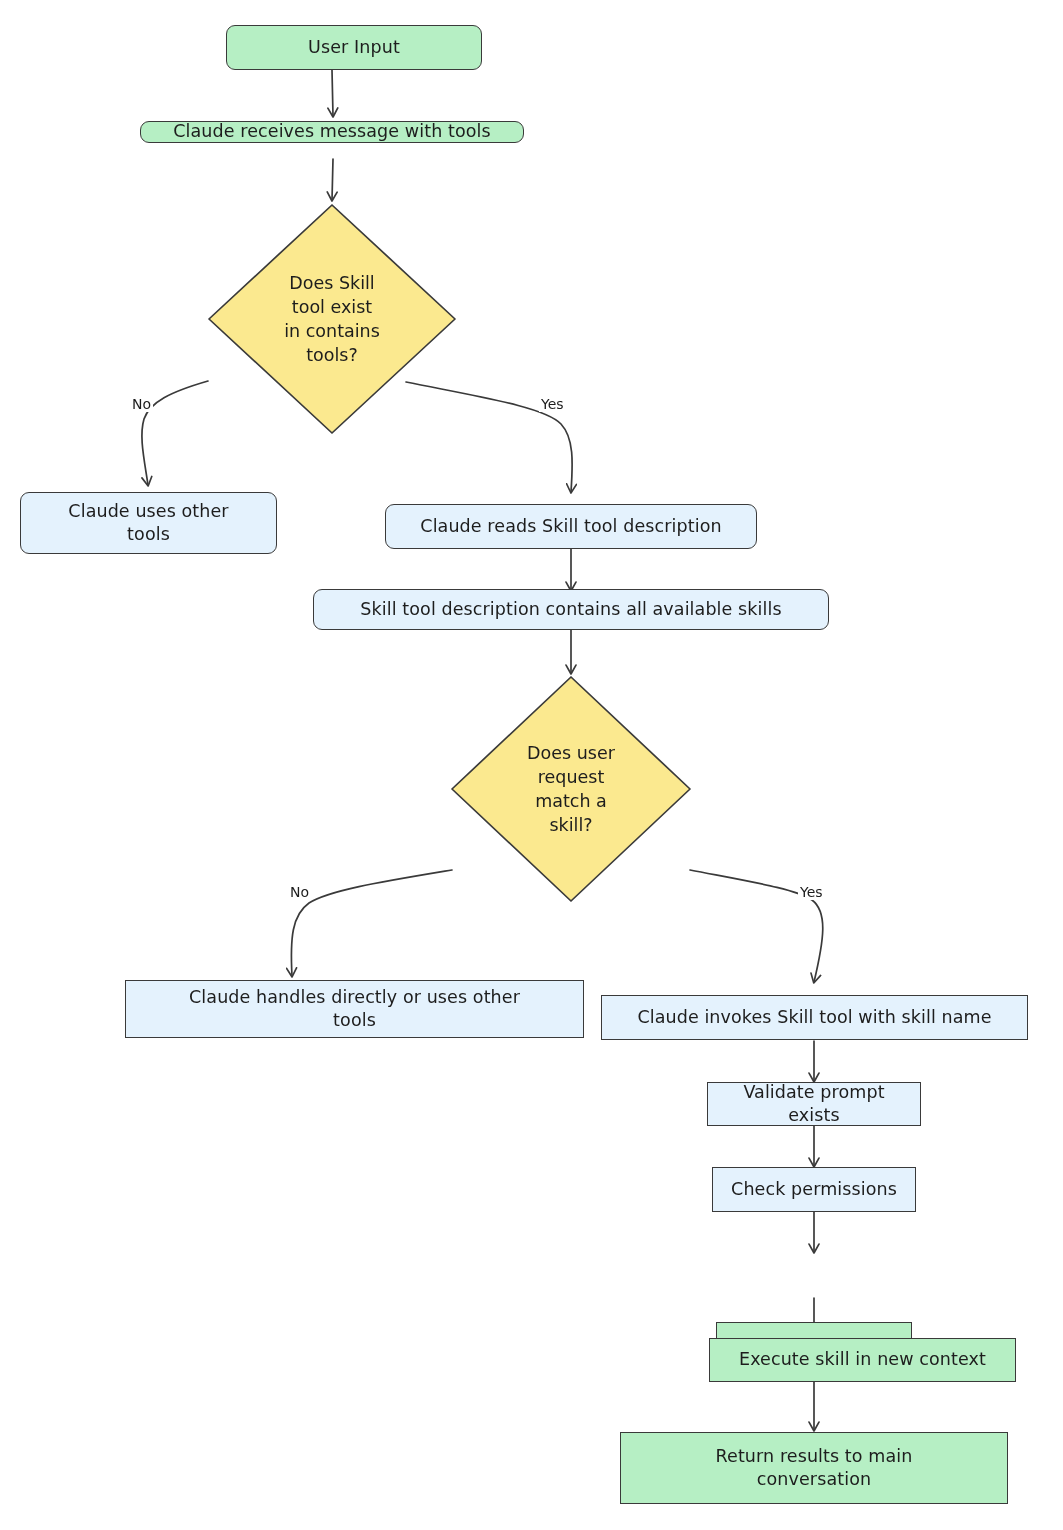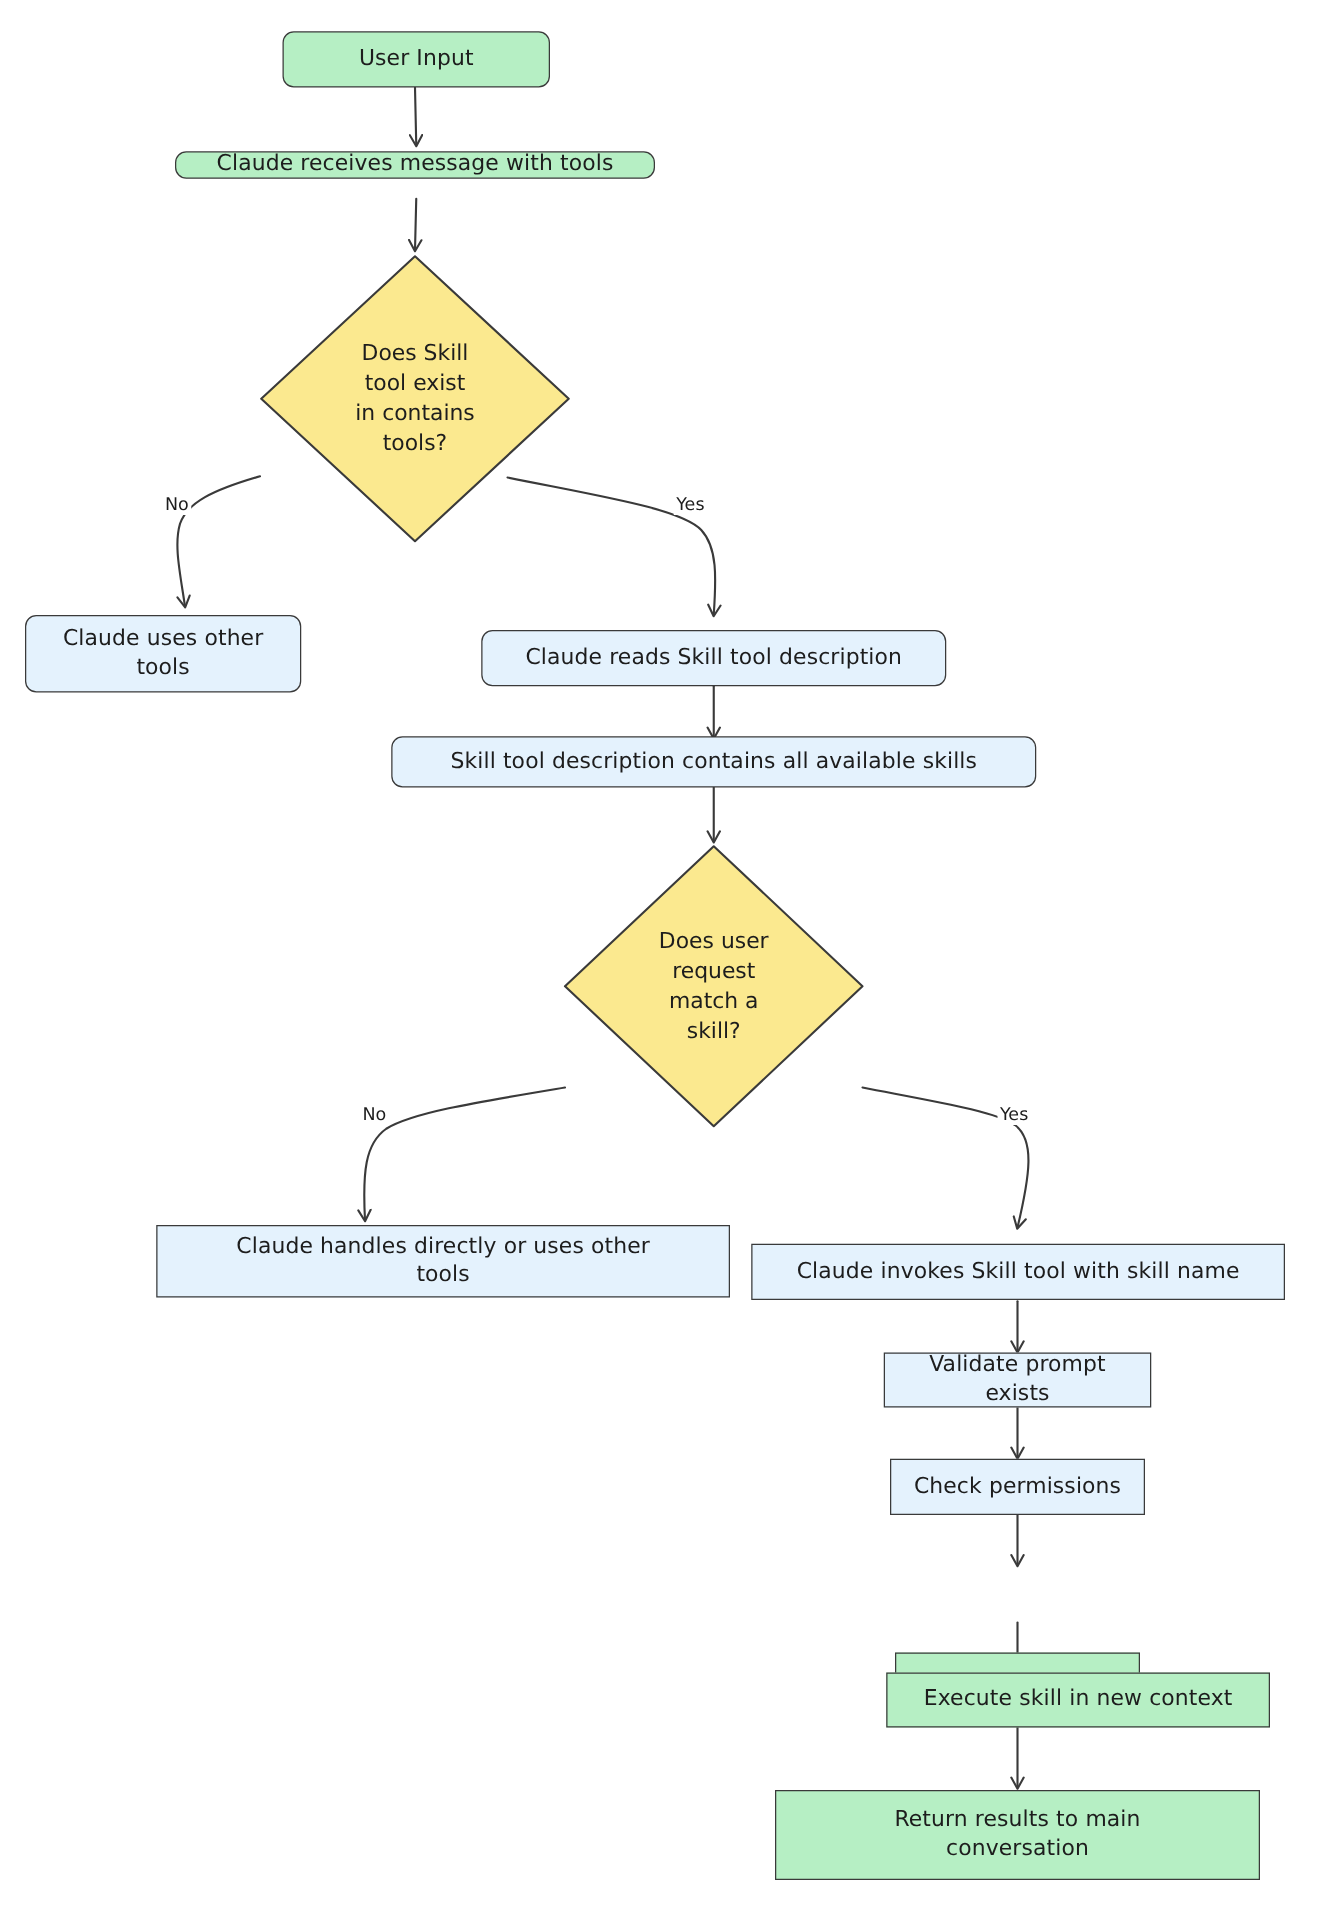--- a/index.html
+++ b/index.html
@@ -114,39 +114,39 @@
     <path d="M 814 1126 L 814 1166"></path>
 
     <path d="M 814 1212 L 814 1252"></path>
 
     <path d="M 814 1298 L 814 1337"></path>
 
     <path d="M 814 1382 L 814 1430"></path>
   </g>
 </svg>
 
-<div class="node green rounded" style="left:226px; top:25px; width:214px; height:45px;">
+<div class="node green rounded" style="left:226px; top:25px; width:256px; height:45px;">
   <span>User Input</span>
 </div>
 
 <div class="node green rounded" style="left:140px; top:121px; width:384px; height:22px;">
   <span>Claude receives message with tools</span>
 </div>
 
 <div class="diamond-wrap" style="left:207px; top:203px; width:250px; height:232px;">
   <svg width="250" height="232" viewBox="0 0 250 232" xmlns="http://www.w3.org/2000/svg">
     <polygon points="125,2 248,116 125,230 2,116" fill="#fbe98f" stroke="#3a3a3a" stroke-width="1.7" stroke-linejoin="round"></polygon>
   </svg>
   <div class="diamond-label">Does Skill
 tool exist
 in contains
 tools?</div>
 </div>
 
-<div class="node blue rounded" style="left:20px; top:492px; width:221px; height:62px;">
+<div class="node blue rounded" style="left:20px; top:492px; width:257px; height:62px;">
   <span>Claude uses other
 tools</span>
 </div>
 
 <div class="node blue rounded" style="left:385px; top:504px; width:372px; height:45px;">
   <span>Claude reads Skill tool description</span>
 </div>
 
 <div class="node blue rounded" style="left:313px; top:589px; width:516px; height:41px;">
   <span>Skill tool description contains all available skills</span>

